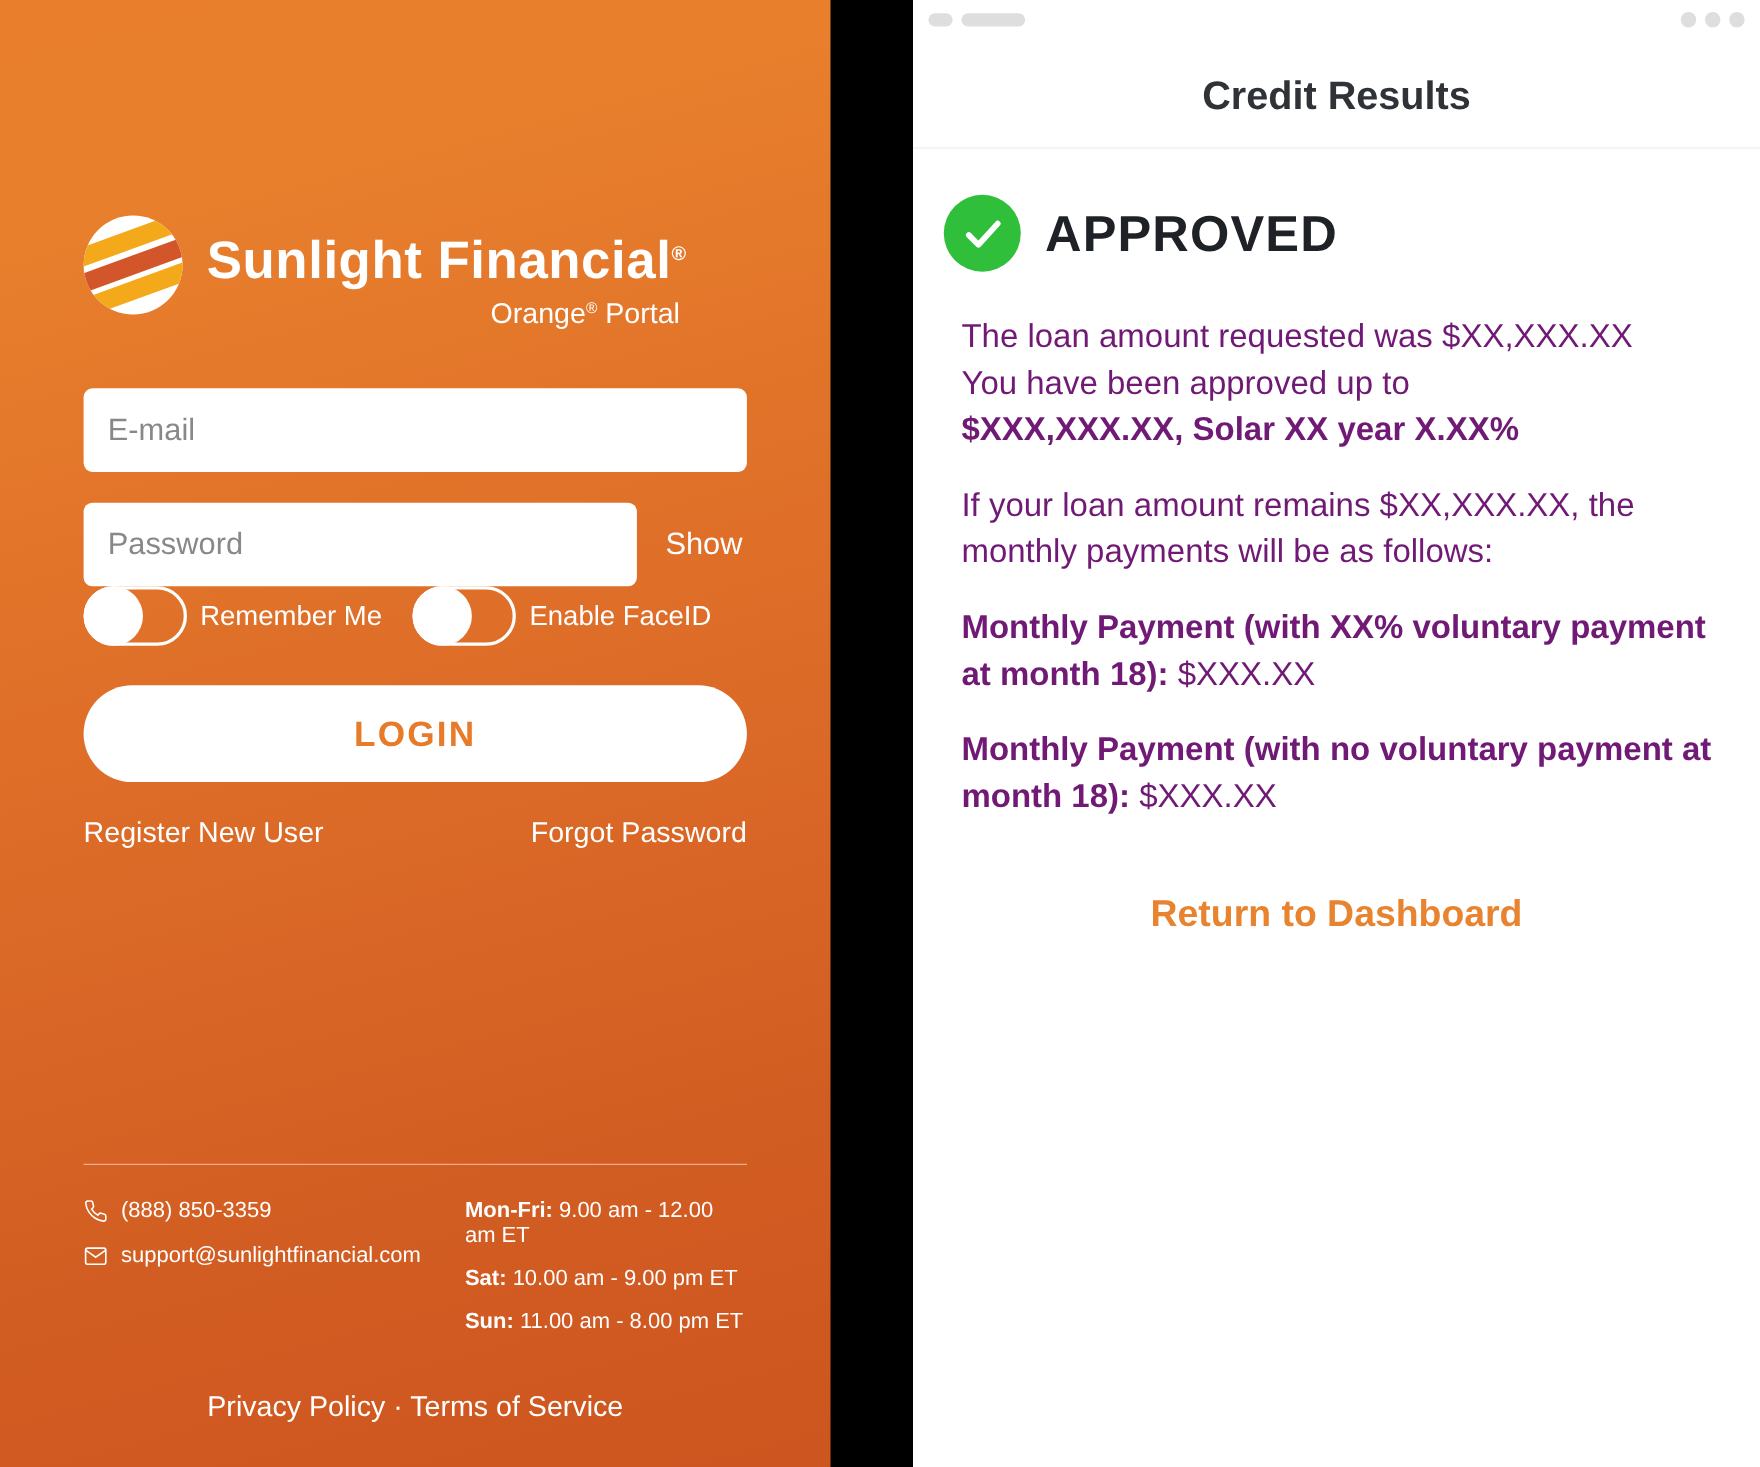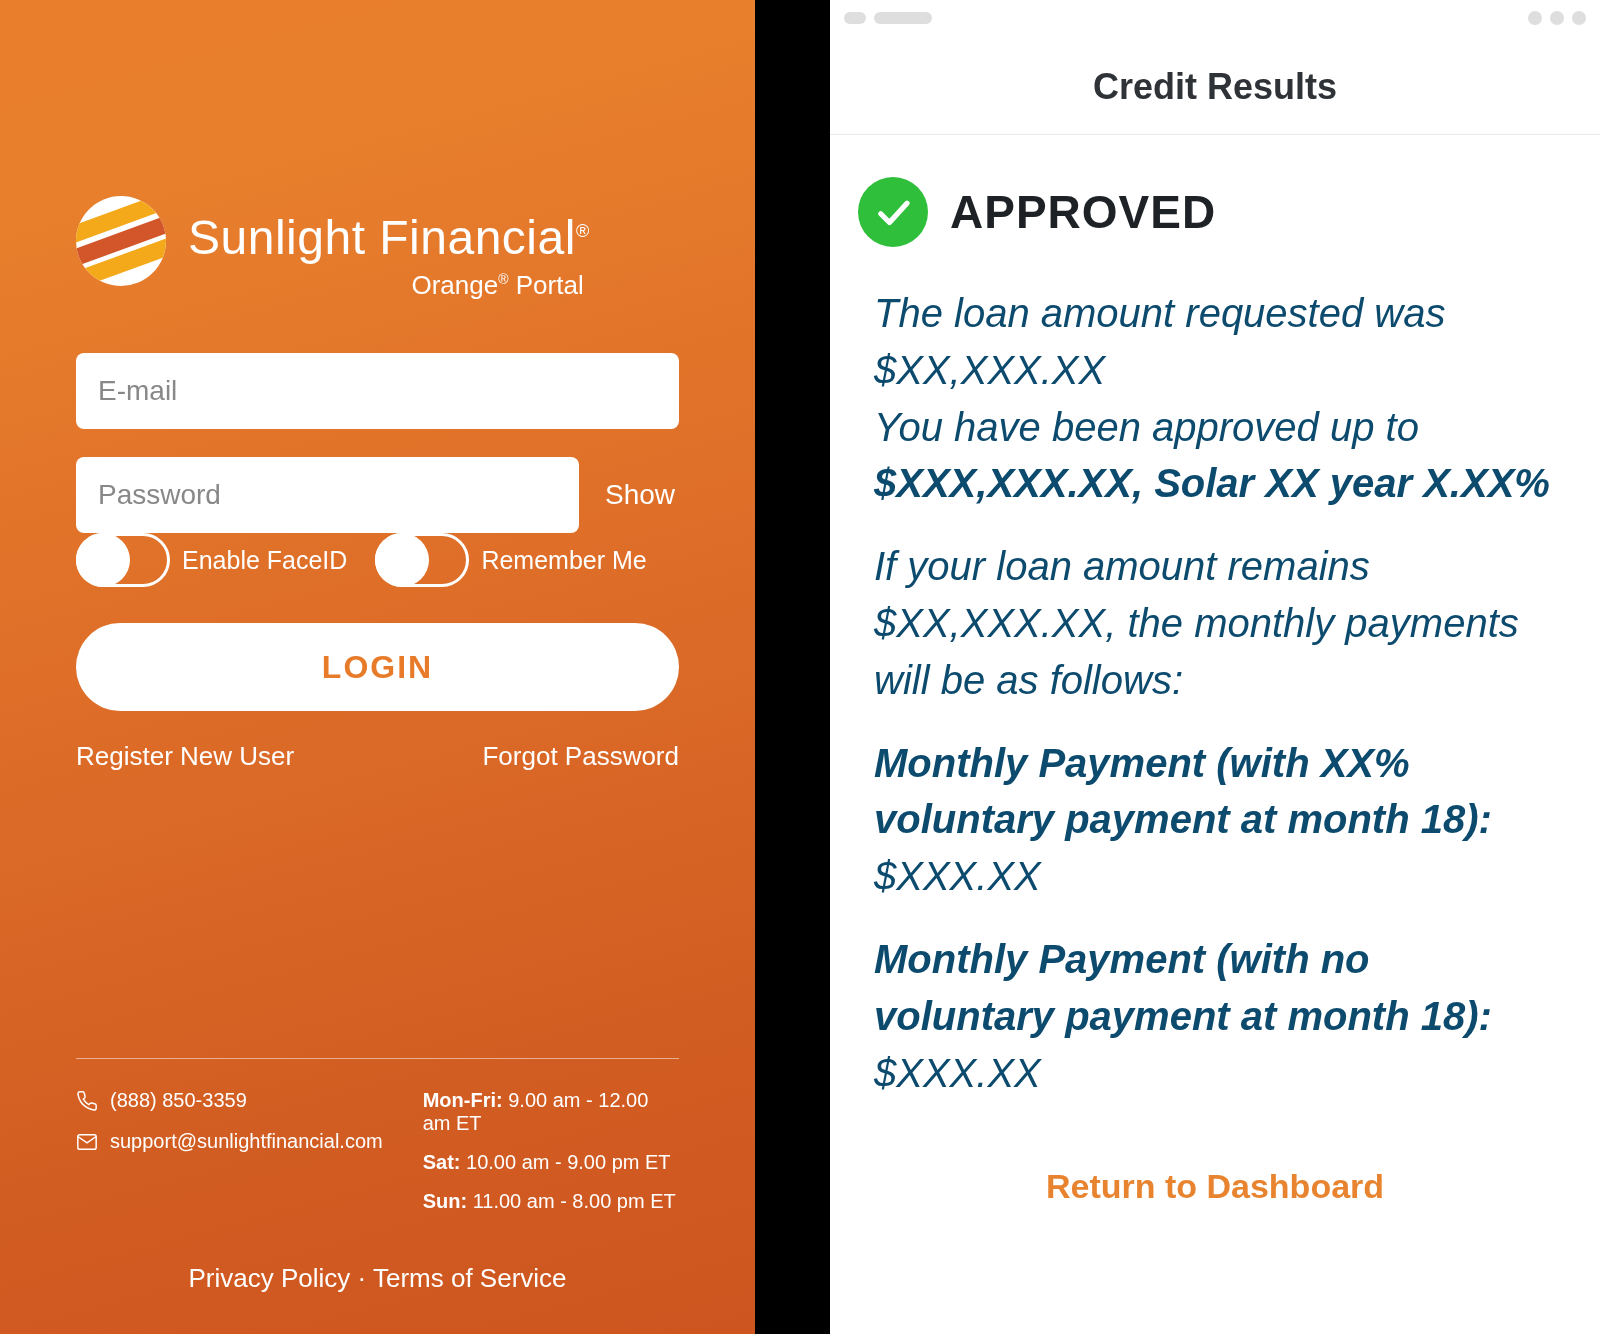--- a/index.html
+++ b/index.html
@@ -43,21 +43,21 @@
     height: 20%;
     left: -20%;
     transform: skewY(-20deg);
   }
   .logo-stripe.a { top: 14%; background: #f4a91b; }
   .logo-stripe.b { top: 40%; background: #d2562a; }
   .logo-stripe.c { top: 66%; background: #f4a91b; }
 
   .brand-text { display:flex; flex-direction:column; }
   .brand-name {
-    font-size: 48px; font-weight: 400; letter-spacing: 0.5px;
+    font-size: 48px; font-weight: 700; letter-spacing: 0.5px;
     line-height: 1;
     margin-top: 34px;
   }
   .brand-name sup { font-size: 18px; vertical-align: super; }
   .brand-sub {
     font-size: 26px; font-weight: 400; text-align: right; margin-top: 8px; padding-right: 6px;
   }
   .brand-sub sup { font-size: 14px; }
 
   .field-block { margin-top: 42px; }
@@ -167,24 +167,23 @@
   .check-badge {
     width:70px; height:70px; border-radius:50%;
     background:#2fbf3a; display:flex; align-items:center; justify-content:center;
     flex:0 0 auto;
   }
   .check-badge svg { width:42px; height:42px; stroke:#fff; stroke-width:6; fill:none; stroke-linecap:round; stroke-linejoin:round; }
   .approved-text { font-size:46px; font-weight:800; letter-spacing:1px; color:#1e2125; }
 
   .body-text {
     padding: 10px 44px 0 44px;
-    font-size: 40px;
+    font-size: 30px;
     line-height: 1.42;
-    color:#0c4a6e;
-    font-style:italic;
+    color:#701a75;
   }
   .body-text p { margin-bottom: 26px; }
   .body-text .bold { font-weight:700; }
 
   .return-link {
     text-align:center;
     font-size:34px;
     font-weight:700;
     color:#e8842f;
     padding: 40px 0 34px 0;
@@ -229,27 +228,27 @@
     <div class="password-row">
       <input class="input" type="password" placeholder="Password" style="">
       <button class="show-btn">Show</button>
     </div>
 
     <div class="toggle-row">
       <div class="toggle-pair">
         <div class="toggle">
             <div class="knob"></div>
           </div>
-        <span class="toggle-label">Enable FaceID</span>
+        <span class="toggle-label">Remember Me</span>
       </div>
       <div class="toggle-pair">
         <div class="toggle">
             <div class="knob"></div>
           </div>
-        <span class="toggle-label">Remember Me</span>
+        <span class="toggle-label">Enable FaceID</span>
       </div>
     </div>
 
     <button class="login-btn">LOGIN</button>
 
     <div class="links-row">
       <a>Register New User</a>
       <a>Forgot Password</a>
     </div>
   </div>

